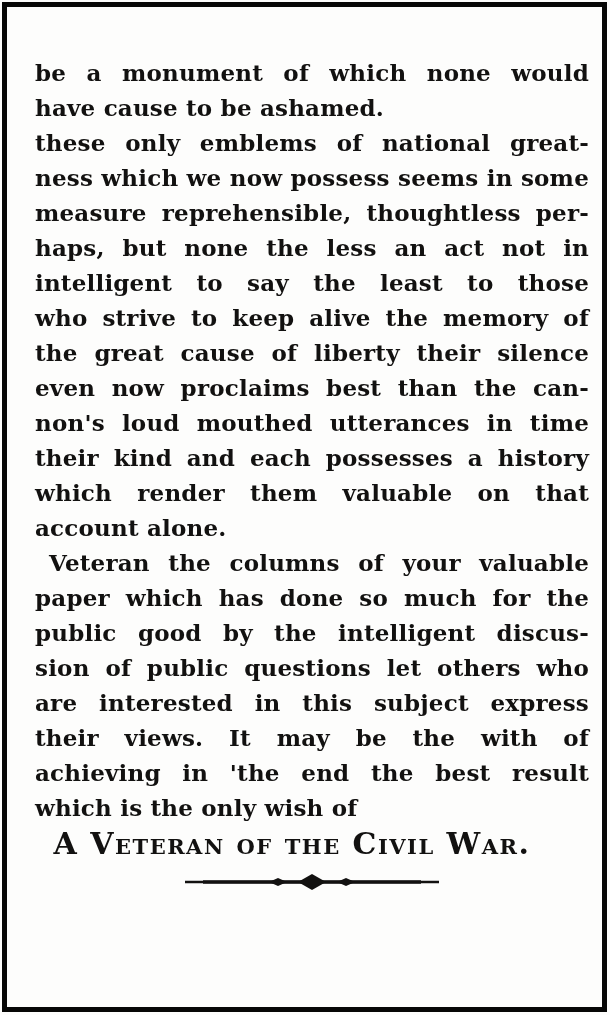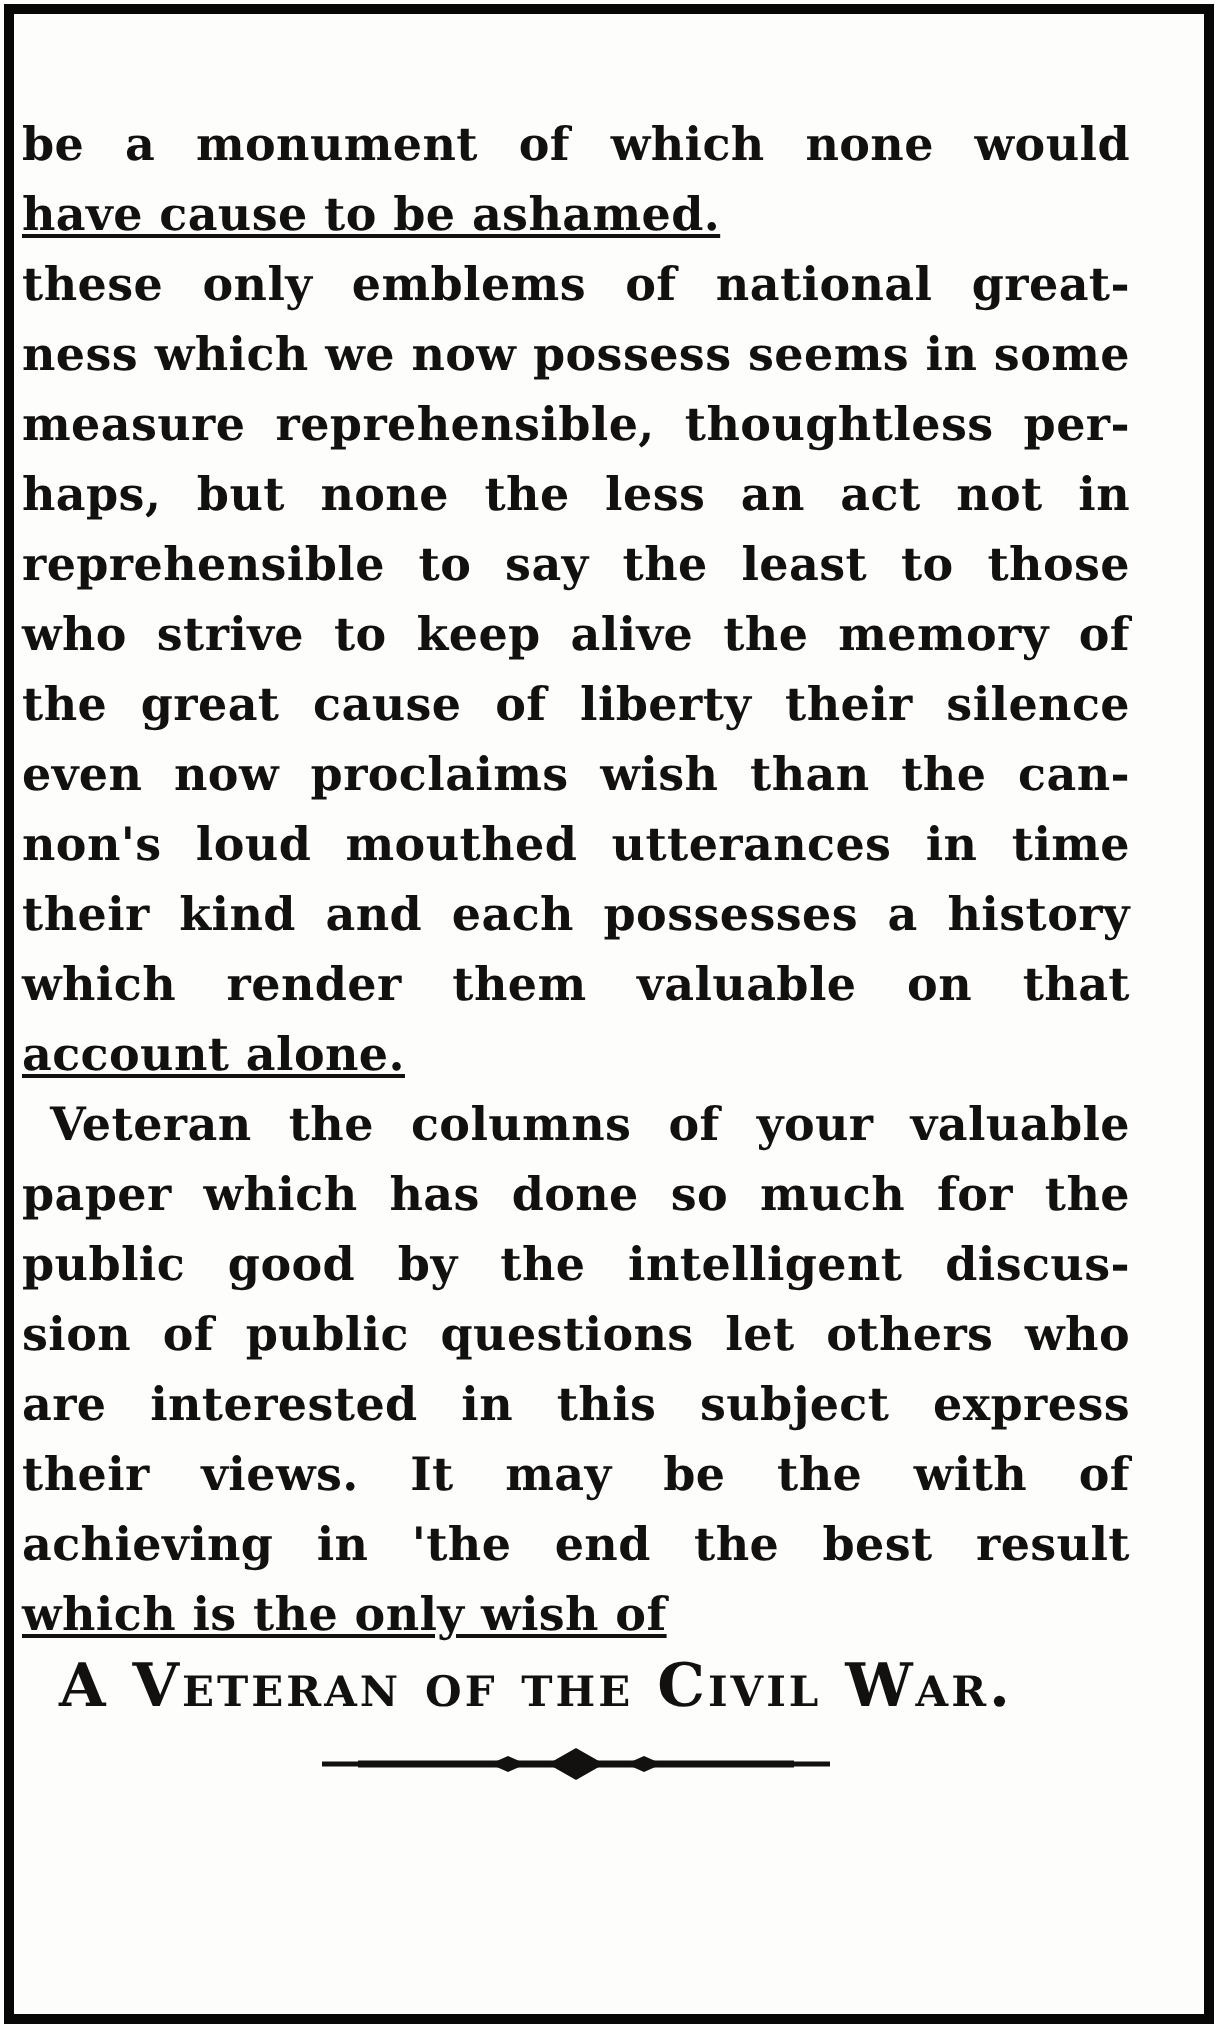--- a/index.html
+++ b/index.html
@@ -19,38 +19,37 @@
     position: absolute;
     top: 2px;
     left: 2px;
     right: 3px;
     bottom: 3px;
     border: 5px solid #070706;
     background: #fdfdfc;
   }
   .column {
     position: absolute;
-    left: 4px;
+    left: 28px;
     top: 48px;
     width: 554px;
   }
   .line {
     font-size: 23px;
     font-weight: 700;
     line-height: 35px;
     color: #121110;
     letter-spacing: 0.2px;
     text-align: justify;
     text-align-last: justify;
     -moz-text-align-last: justify;
     white-space: normal;
   }
   .line.noj {
     text-align-last: left;
-    text-decoration: underline;
     -moz-text-align-last: left;
   }
   .line.indent {
     padding-left: 14px;
   }
   .signature {
     font-size: 30px;
     font-weight: 700;
     font-variant: small-caps;
     letter-spacing: 1.5px;
@@ -71,24 +70,24 @@
 <div class="page">
   <div class="frame">
     <div class="column">
       <div id="lines">
           <div class="line">be a monument of which none would</div>
           <div class="line noj">have cause to be ashamed.</div>
           <div class="line">these only emblems of national great-</div>
           <div class="line">ness which we now possess seems in some</div>
           <div class="line">measure reprehensible, thoughtless per-</div>
           <div class="line">haps, but none the less an act not in</div>
-          <div class="line">reprehensible to say the least to those</div>
+          <div class="line">intelligent to say the least to those</div>
           <div class="line">who strive to keep alive the memory of</div>
           <div class="line">the great cause of liberty their silence</div>
-          <div class="line">even now proclaims wish than the can-</div>
+          <div class="line">even now proclaims best than the can-</div>
           <div class="line">non's loud mouthed utterances in time</div>
           <div class="line">their kind and each possesses a history</div>
           <div class="line">which render them valuable on that</div>
           <div class="line noj">account alone.</div>
           <div class="line indent">Veteran the columns of your valuable</div>
           <div class="line">paper which has done so much for the</div>
           <div class="line">public good by the intelligent discus-</div>
           <div class="line">sion of public questions let others who</div>
           <div class="line">are interested in this subject express</div>
           <div class="line">their views.  It may be the with of</div>

